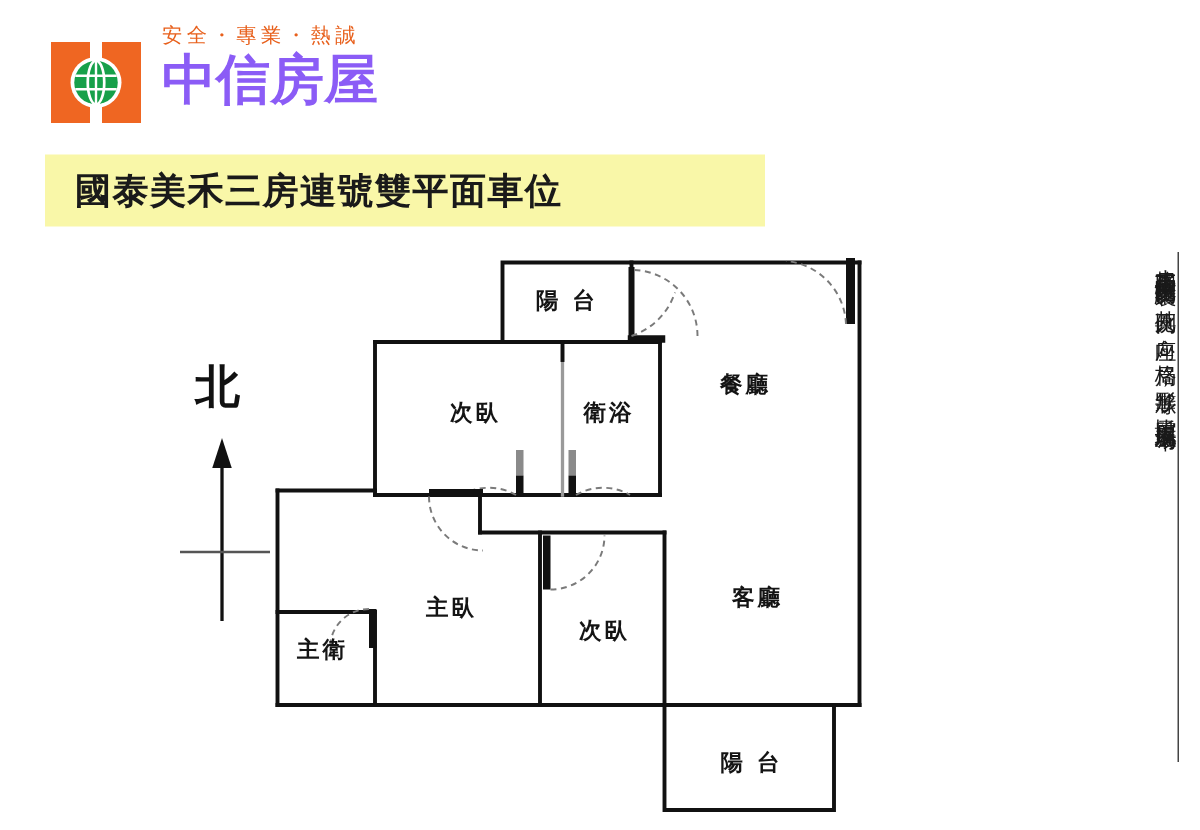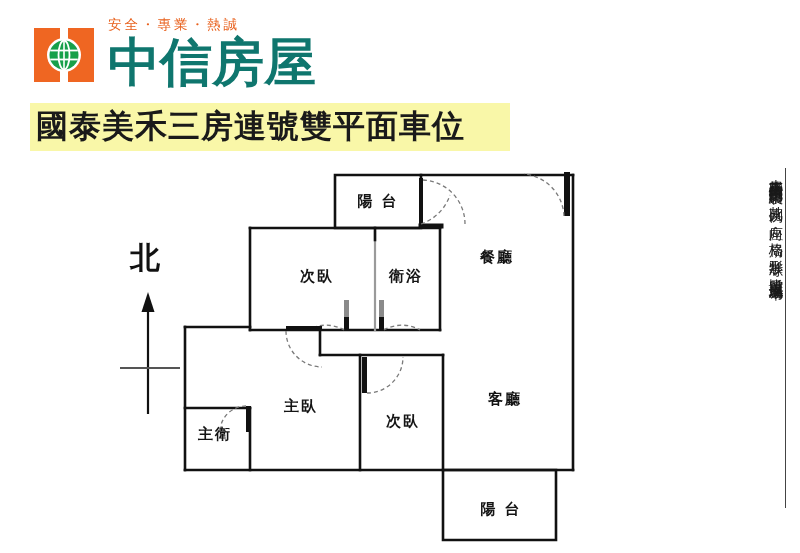--- a/index.html
+++ b/index.html
@@ -41,46 +41,46 @@
   #tagline {
     font-size: 13.5px;
     letter-spacing: 3px;
     color: #e8601c;
     font-weight: normal;
     line-height: 1;
     white-space: nowrap;
     font-family: "DejaVu Sans", "Liberation Sans", sans-serif;
   }
   #brandname {
-    font-size: 52px;
-    font-weight: bold;
-    color: #0f766e;
+    font-size: 36px;
+    font-weight: bold;
+    color: #8b5cf6;
     line-height: 1.05;
     margin-top: 3px;
     letter-spacing: 0px;
     white-space: nowrap;
-    font-family: Liberation Sans, sans-serif;
+    font-family: Liberation Serif, serif;
   }
   
   #title-banner {
     position: absolute;
     left: 30px;
     top: 103px;
     width: 480px;
     height: 48px;
     background: #f9f7a8;
     display: flex;
     align-items: center;
   }
   #title-text {
-    font-size: 32px;
+    font-size: 24px;
     font-weight: bold;
     color: #1a1a1a;
     letter-spacing: 1px;
-    padding-left: 6px;
+    padding-left: 20px;
     white-space: nowrap;
     font-family: "DejaVu Sans", "Liberation Sans", sans-serif;
     text-align: center;
   }
   
   #compass {
     position: absolute;
     left: 118px;
     top: 238px;
     width: 80px;

